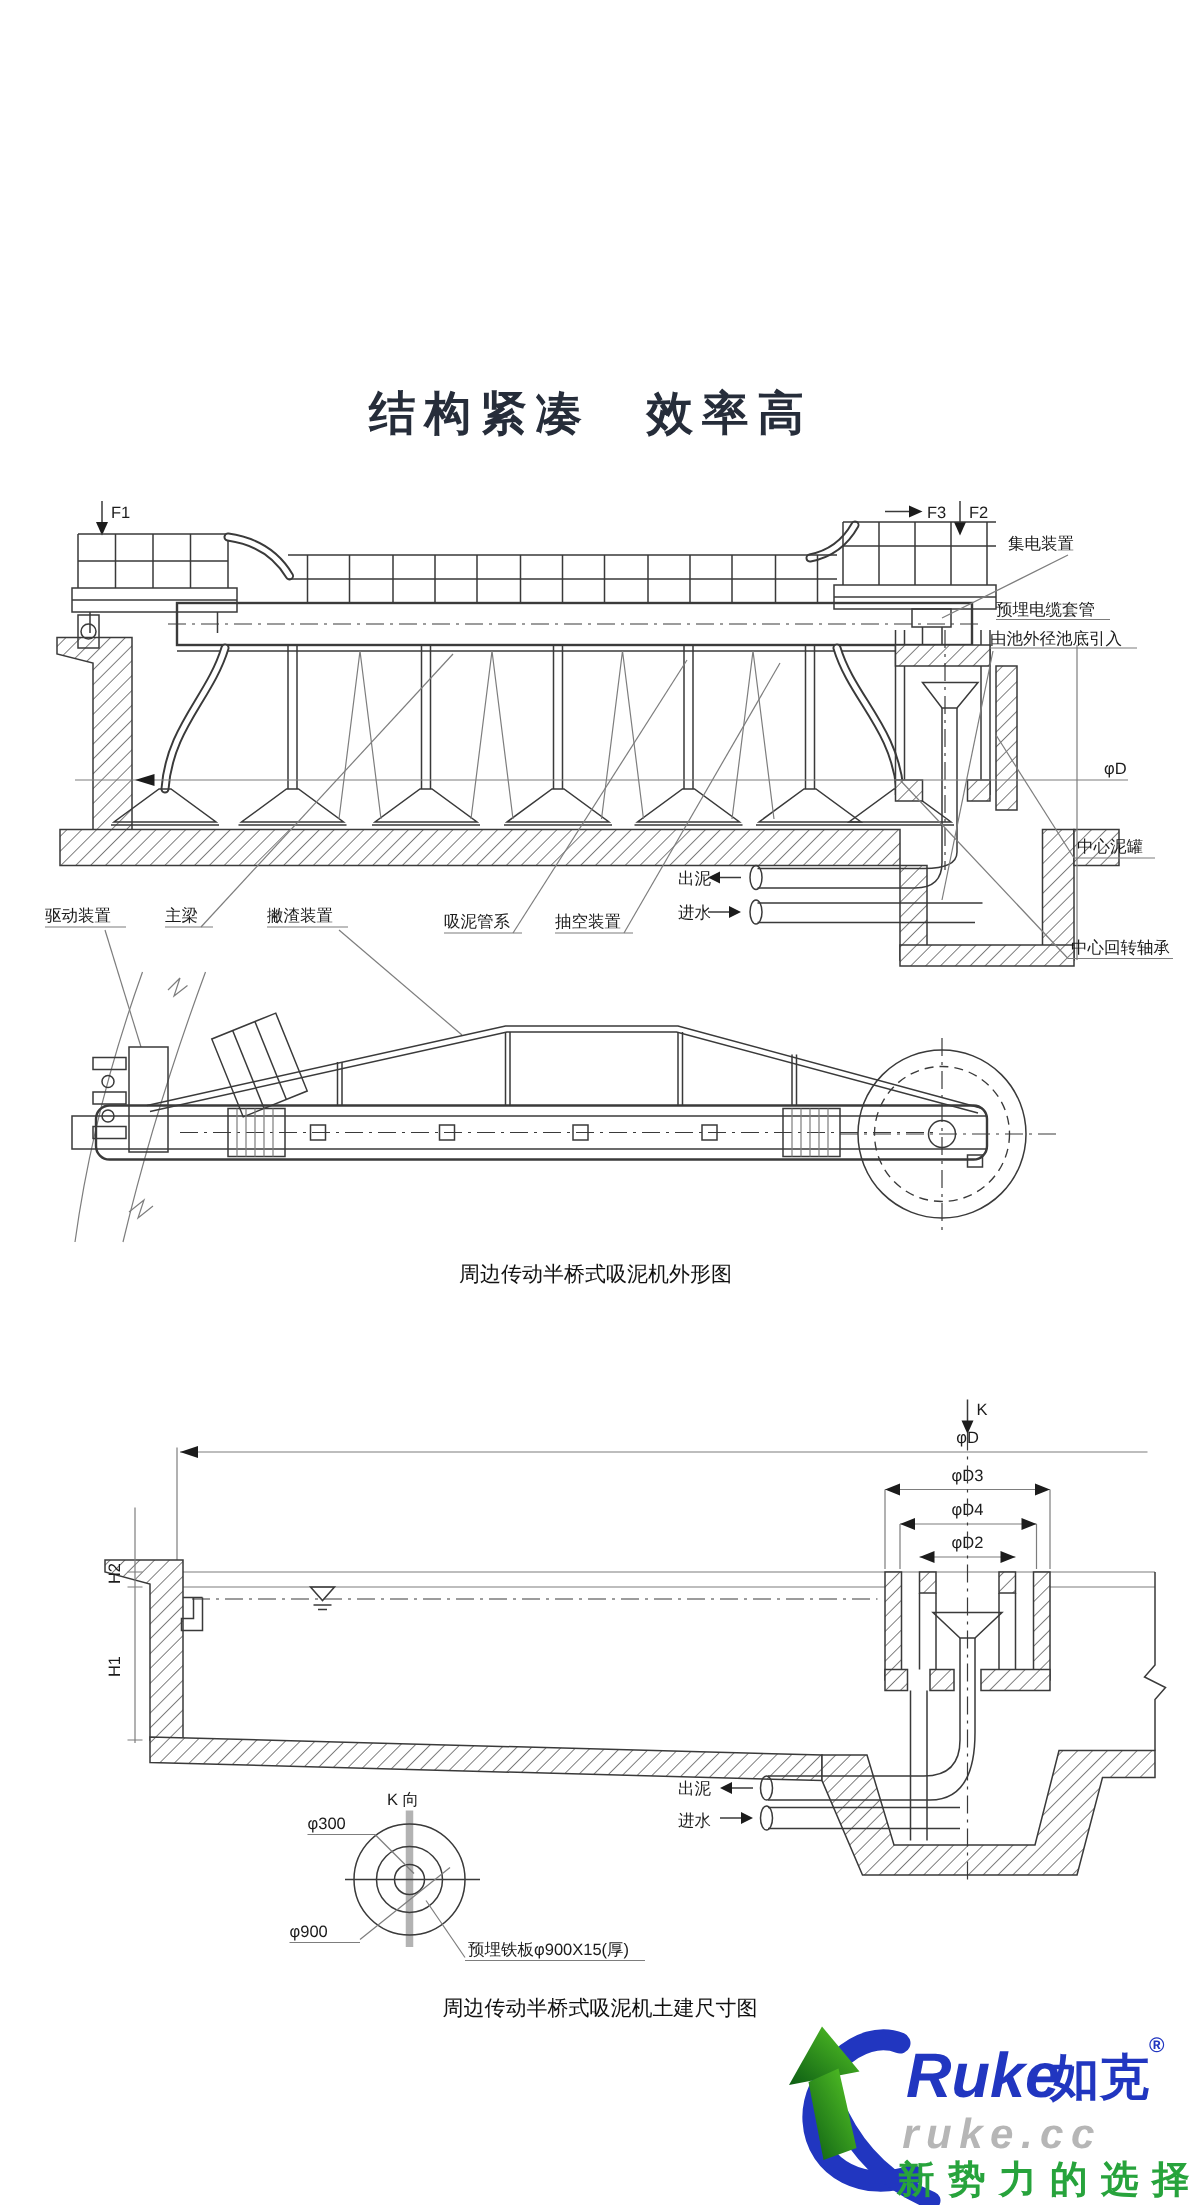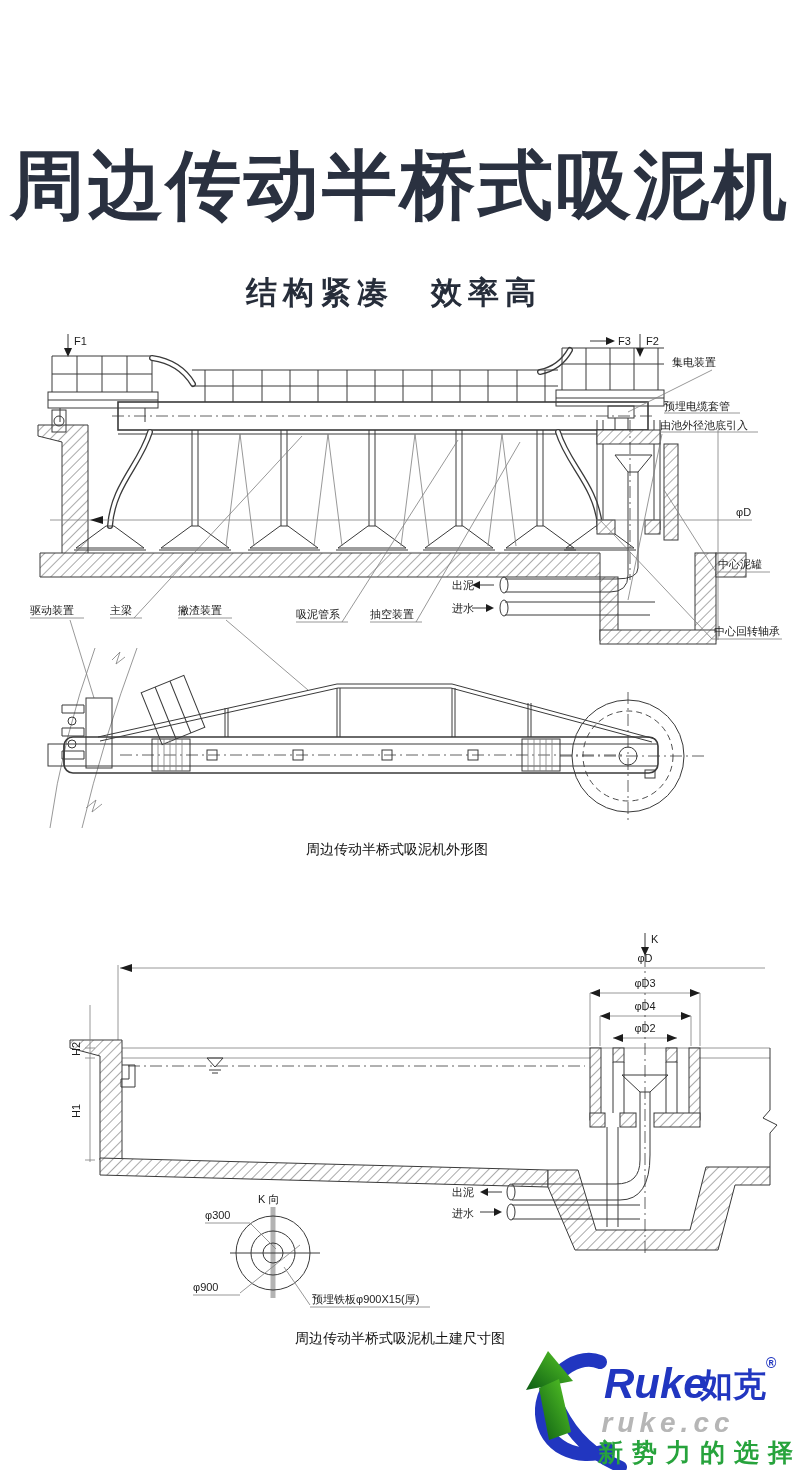--- a/index.html
+++ b/index.html
@@ -5,21 +5,21 @@
   html,body{margin:0;padding:0;background:#fff;}
   #page{position:relative;width:800px;height:1473px;background:#fff;overflow:hidden;
         font-family:"Liberation Sans",sans-serif;}
   
   #badge{position:absolute;left:232px;top:47px;width:336px;height:63px;border-radius:26px;
          background:linear-gradient(180deg,#f9514a 0%,#e81219 55%,#c20309 100%);
          box-shadow:0 2px 4px rgba(0,0,0,.25), inset 0 2px 3px rgba(255,255,255,.35);
          color:#fff;font-size:40px;font-weight:bold;text-align:center;line-height:63px;letter-spacing:2px;}
   #title{position:absolute;left:0;top:136px;width:800px;text-align:center;
          font-size:75px;font-weight:800;color:#2a3140;letter-spacing:3px;white-space:nowrap;}
-  #subtitle{position:absolute;left:0;top:272px;width:788px;text-align:center;
+  #subtitle{position:absolute;left:0;top:255px;width:788px;text-align:center;
          font-size:31px;font-weight:bold;color:#262d3a;letter-spacing:6px;}
   svg{position:absolute;left:0;}
   #d1{top:330px;} #d2{top:915px;}
   .ln{stroke:#3a3a3a;stroke-width:1;fill:none;}
   .l2{stroke:#3a3a3a;stroke-width:1.6;fill:none;}
   .lt{stroke:#7d7d7d;stroke-width:.8;fill:none;}
   .dd{stroke:#3a3a3a;stroke-width:.8;fill:none;stroke-dasharray:12 4 2 4;}
   .dsh{stroke:#3a3a3a;stroke-width:.9;fill:none;stroke-dasharray:6 4;}
   .hp{stroke:#3a3a3a;stroke-width:1;}
   .tb{font:11px "Liberation Sans",sans-serif;fill:#1c1c1c;}
@@ -28,21 +28,20 @@
   .tubi{stroke:#fff;stroke-width:3.4;fill:none;stroke-linecap:round;}
   .ah{fill:#1c1c1c;stroke:none;}
   
   #logo{position:absolute;left:518px;top:1346px;width:282px;height:124px;}
 </style>
 </head>
 <body>
 
 <div id="page">
 
-  <div id="title">周边传动半桥式吸泥机</div>
   <div id="subtitle">结构紧凑　效率高</div>
 
   <svg id="d1" width="800" height="545" viewBox="0 0 800 545">
     <defs>
       <pattern id="hch1" patternUnits="userSpaceOnUse" width="7" height="7" patternTransform="rotate(45)">
         <rect width="7" height="7" fill="#fff"></rect>
         <line x1="0" y1="0" x2="0" y2="7" stroke="#555" stroke-width="1"></line>
       </pattern>
     </defs>
 

